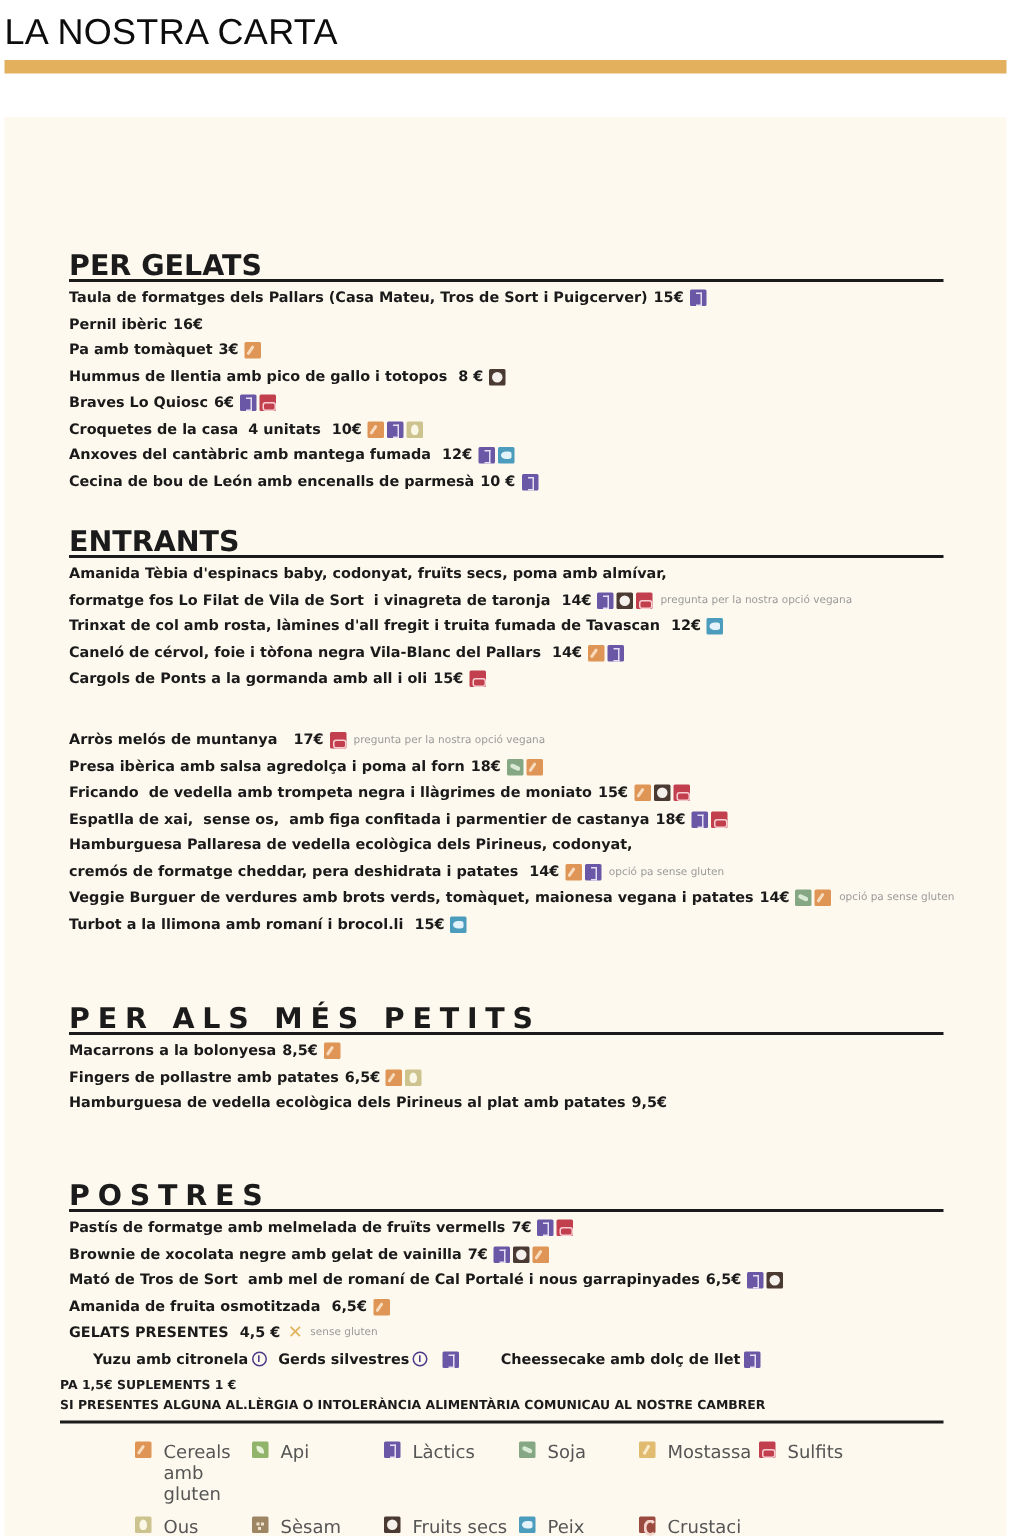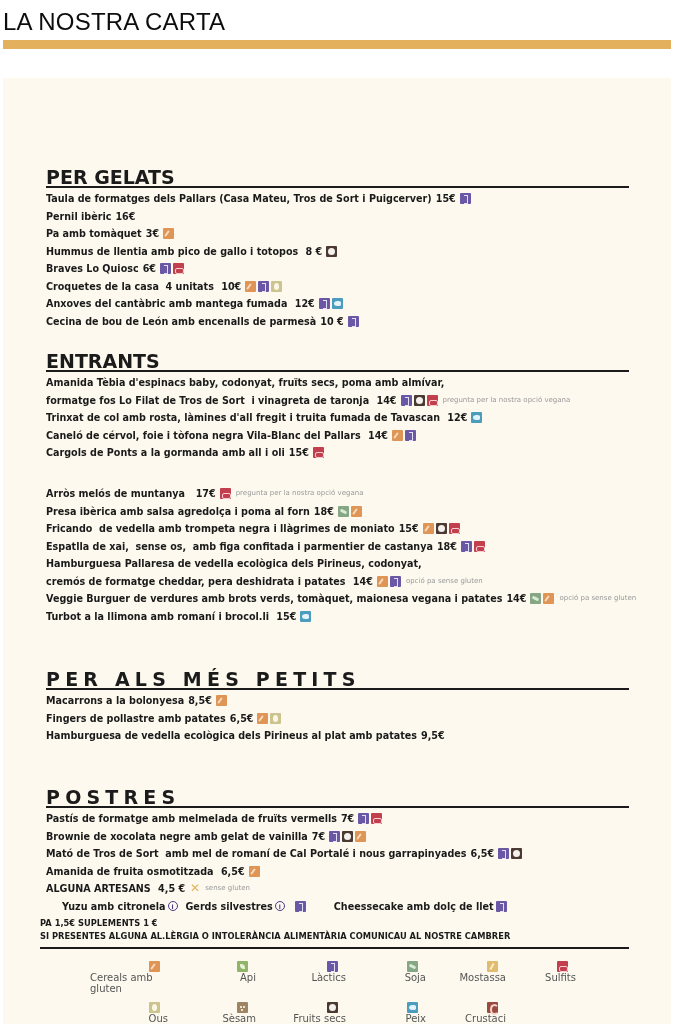--- a/index.html
+++ b/index.html
@@ -77,21 +77,21 @@
   .footer-notes {
     position: absolute; left: 40px; top: 917px; width: 589px; text-align: left;
     font-size: 8.3px; font-weight: bold; line-height: 12.5px; color: #1b1b1b;
   }
   .footer-rule { position: absolute; left: 40px; top: 947px; width: 589px; height: 2px; background: #1b1b1b; }
 
   .legend {
     position: absolute; left: 90px; top: 961px; width: 510px;
     display: grid; grid-template-columns: 78px 88px 90px 80px 80px 70px; row-gap: 8px;
   }
-  .legend-item { display: flex; align-items: flex-end; font-size: 10px; color: #555; flex-direction: column; }
+  .legend-item { display: flex; align-items: flex-start; font-size: 12px; color: #555; }
   .legend-item .al { margin-right: 8px; }
 </style>
 </head>
 <body>
 
 <div class="page-title">LA NOSTRA CARTA</div>
 <div class="title-bar"></div>
 <div class="menu-card"></div>
 
 <div id="sections">
@@ -157,21 +157,21 @@
         </div>
       </div>
     </div>
     <div class="section" style="top: 350px;">
       <div class="section-title">ENTRANTS</div>
       <div class="items">
         <div class="item">
           <span class="txt">Amanida Tèbia d'espinacs baby, codonyat, fruïts secs, poma amb almívar,</span>
         </div>
         <div class="item">
-          <span class="txt">formatge fos Lo Filat de Tros de Sort  i vinagreta de taronja </span>
+          <span class="txt">formatge fos Lo Filat de Vila de Sort  i vinagreta de taronja </span>
           <span class="price">14€</span>
           <span class="icons">
             <span class="al al-lactics"></span>
             <span class="al al-fruits"></span>
             <span class="al al-sulfits"></span>
           </span>
           <span class="note">pregunta per la nostra opció vegana</span>
         </div>
         <div class="item">
           <span class="txt">Trinxat de col amb rosta, làmines d'all fregit i truita fumada de Tavascan </span>
@@ -315,21 +315,21 @@
           </span>
         </div>
         <div class="item">
           <span class="txt">Amanida de fruita osmotitzada </span>
           <span class="price">6,5€</span>
           <span class="icons">
             <span class="al al-gluten"></span>
           </span>
         </div>
         <div class="item">
-          <span class="txt">ALGUNA ARTESANS </span>
+          <span class="txt">GELATS PRESENTES </span>
           <span class="price">4,5 €</span>
           <span class="cross">✕</span>
           <span class="note">sense gluten</span>
         </div>
         <div class="item flavours">
           <span class="flavour">
             <span>Yuzu amb citronela</span>
             <span class="circle-l">l</span>
           </span>
           <span class="flavour">

